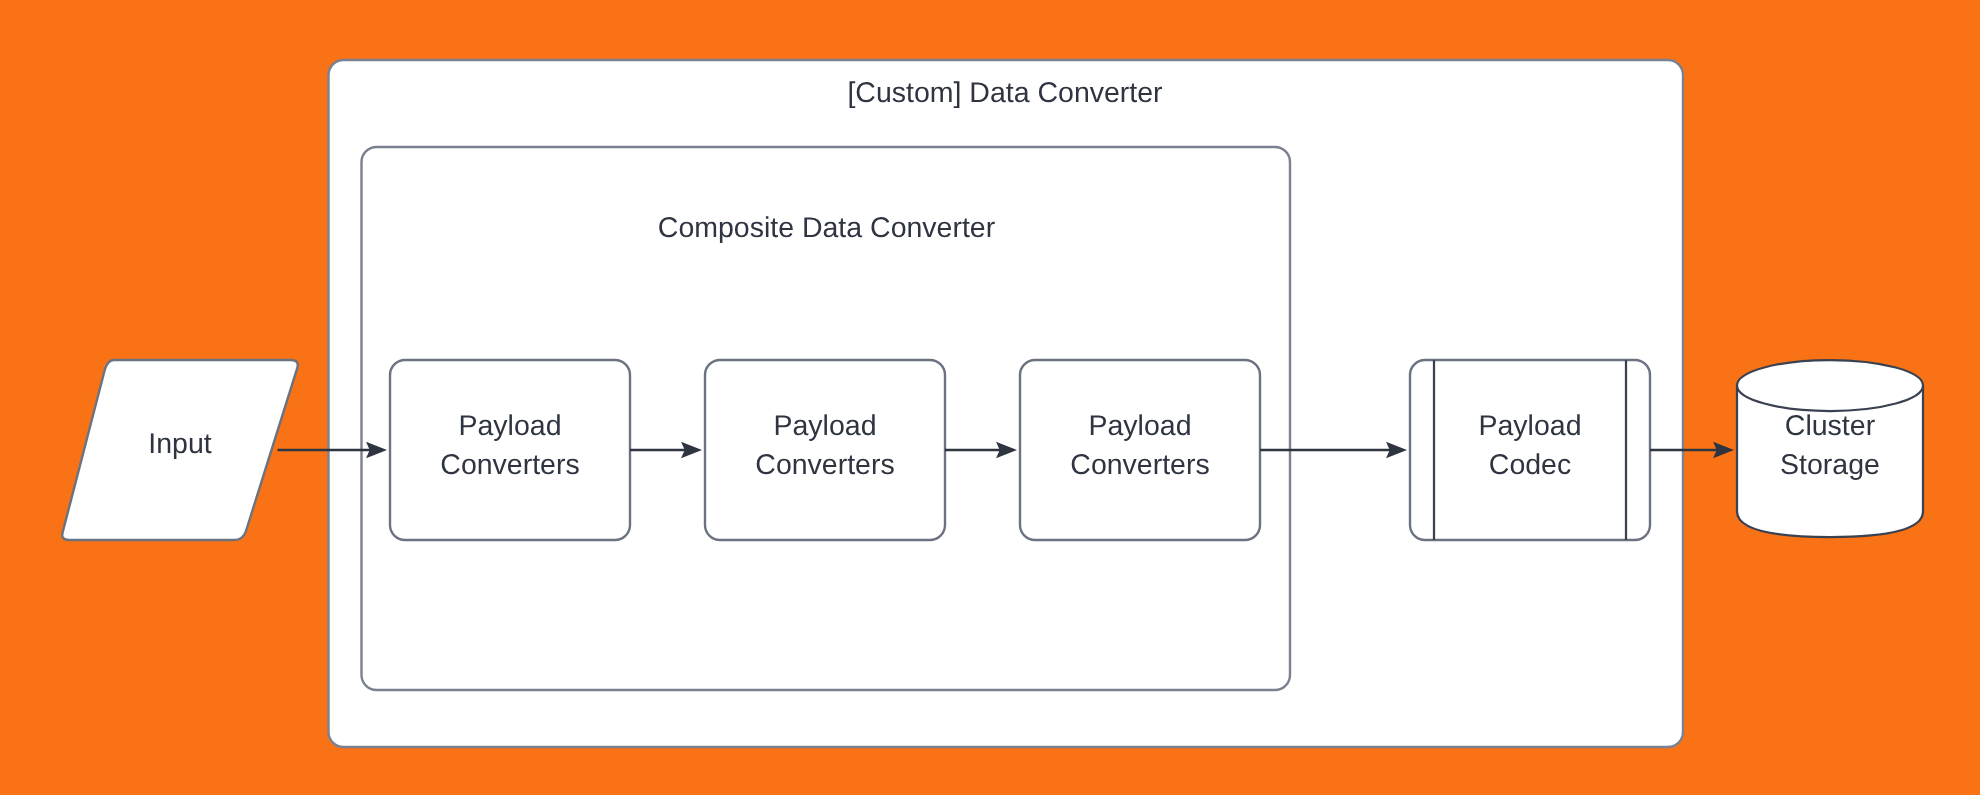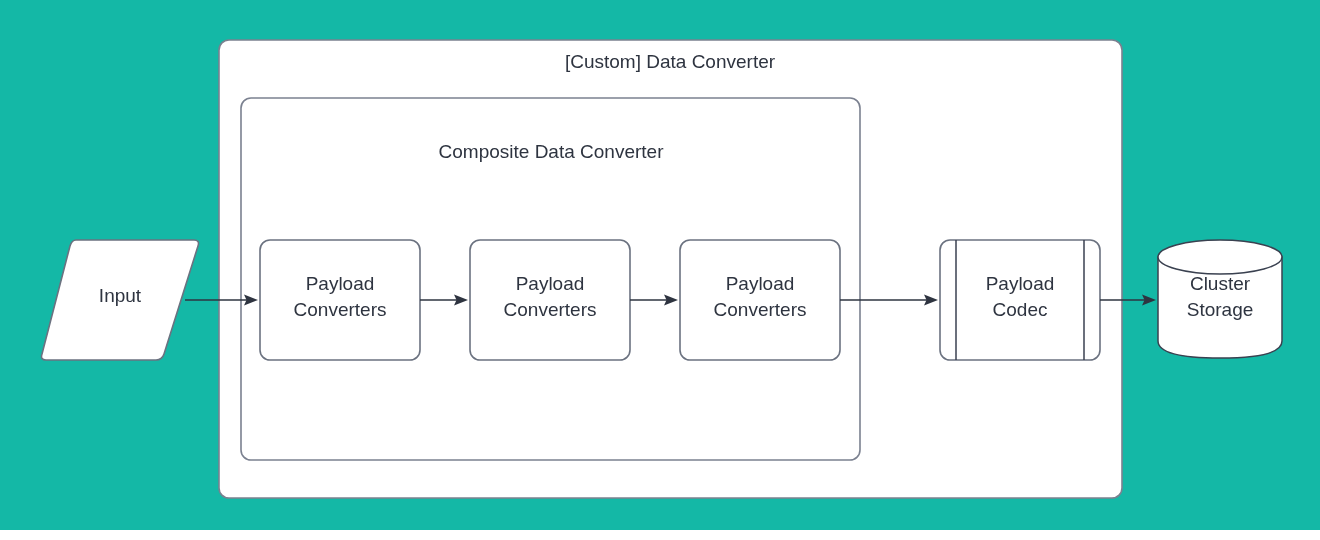--- a/index.html
+++ b/index.html
@@ -8,21 +8,21 @@
     padding: 0;
     background: #ffffff;
   }
   body {
     font-family: "Liberation Sans", sans-serif;
   }
   #canvas {
     position: relative;
     width: 1320px;
     height: 530px;
-    background: #14b8a6;
+    background: #f97316;
     overflow: hidden;
   }
   #diagram-svg {
     position: absolute;
     left: 0;
     top: 0;
     width: 1320px;
     height: 540px;
     display: block;
   }

